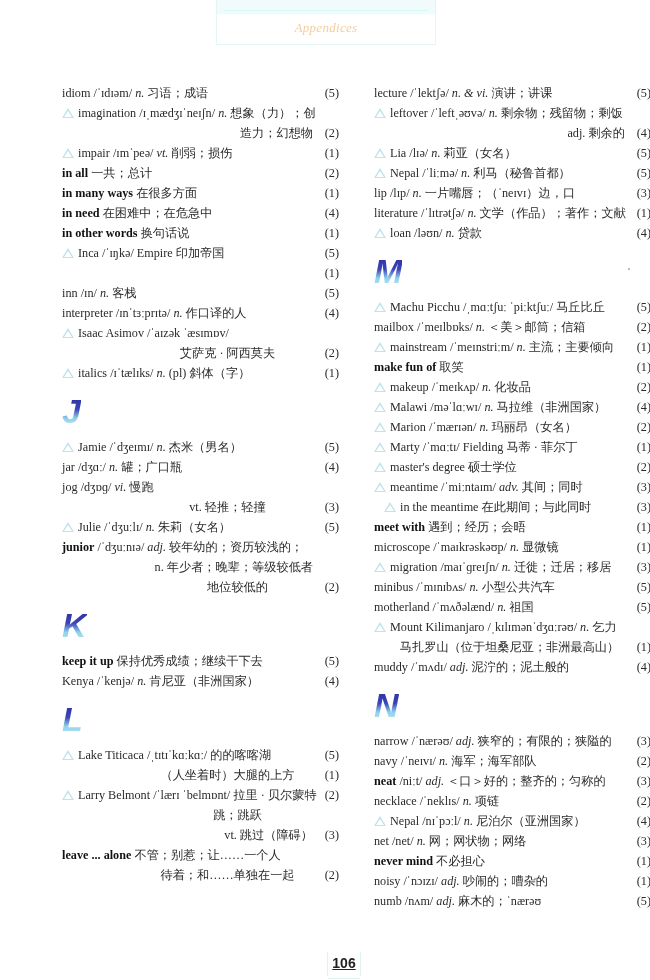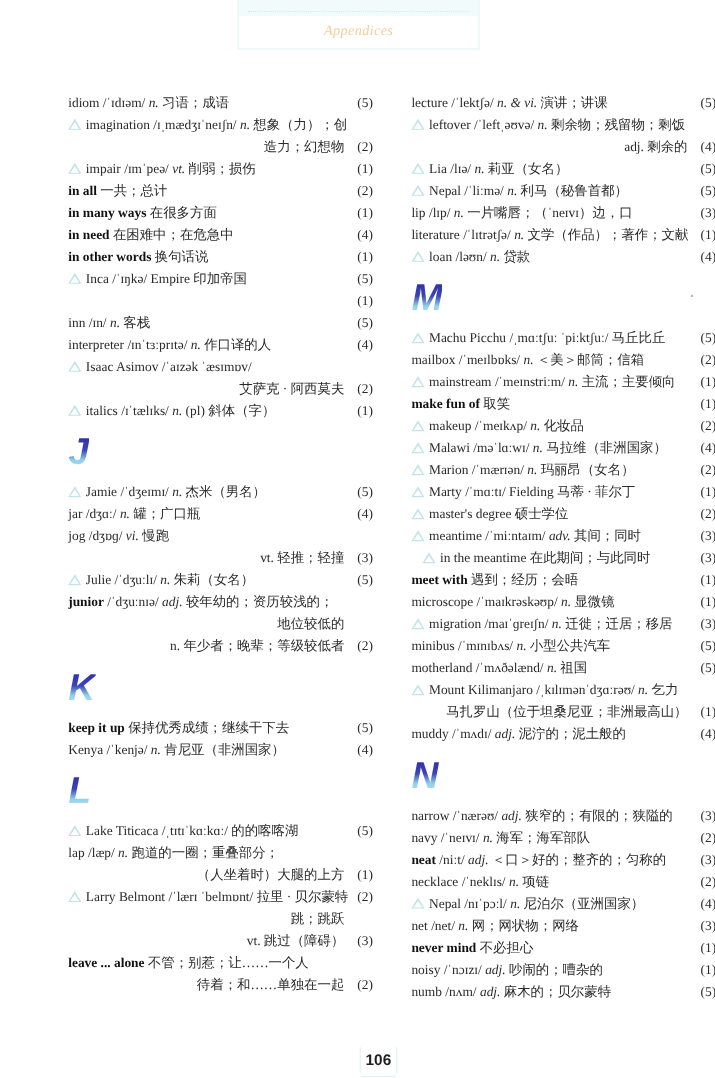--- a/index.html
+++ b/index.html
@@ -11,36 +11,36 @@
   .header-band .dots { position:absolute; left:8px; right:8px; top:4px; height:6px;
                        border-bottom:1px dotted #cfeeee; }
   .header-title { position:absolute; left:0; right:0; top:20px; text-align:center;
                   font-style:italic; font-size:13px; color:#f0cf9e; letter-spacing:0.3px; }
   .col { position:absolute; top:83px; width:277px; font-size:12.2px; }
   .col.left { left:62px; }
   .col.right { left:374px; }
   .entry { position:relative; line-height:20px; min-height:20px; padding-right:26px; white-space:nowrap; }
   .entry .num { position:absolute; right:0; bottom:0; line-height:20px; }
   .entry .cont { display:block; text-align:right; padding-right:0; }
-  .entry .cont.indent { text-align:right; padding-left:80px; }
+  .entry .cont.indent { text-align:center; padding-left:80px; }
   .tri { display:inline-block; width:0; height:0; border-left:6px solid transparent; border-right:6px solid transparent;
          border-bottom:10px solid #bfe4ea; position:relative; margin-right:4px; top:1px; }
   .tri::after { content:""; position:absolute; left:-4px; top:3px; border-left:4px solid transparent;
                 border-right:4px solid transparent; border-bottom:6px solid #fff; }
   .sub { padding-left:10px; }
   b.hw { font-weight:bold; color:#111; }
   i { font-style:italic; }
   .letter { height:42px; position:relative; margin:8px 0 4px 0; }
   .letter span { position:absolute; left:0; top:2px; font-family:"Liberation Sans", sans-serif; font-weight:bold;
                  font-style:italic; font-size:34px; line-height:36px;
                  background:linear-gradient(#2a2a9a 0%, #3b44b8 45%, #8fd0ea 70%, #c4ecf5 100%);
                  -webkit-background-clip:text; background-clip:text; color:transparent; }
   .pagenum { position:absolute; left:327px; top:952px; width:32px; height:24px;
              border-left:1px solid #dff3f3; border-right:1px solid #dff3f3; text-align:center;
-             font-family:"Liberation Sans", sans-serif; font-weight:bold; font-size:14px; color:#222; line-height:22px; }
+             font-family:"Liberation Sans", sans-serif; font-weight:bold; font-size:14px; color:#222; line-height:22px;text-decoration:underline; }
   .pagenum::after { content:""; position:absolute; left:0; right:0; top:26px; height:4px; border-top:1px solid #dff3f3; }
   .dot-mark { position:absolute; left:628px; top:268px; width:2px; height:2px; background:#bbb; }
 </style>
 </head>
 <body>
 
 <div class="header-band">
   <div class="dots"></div>
   <div class="header-title">Appendices</div>
 </div>
@@ -61,31 +61,31 @@
     <div class="entry"><span><span>interpreter</span> <span>/ɪnˈtɜːprɪtə/</span> <i>n.</i> <span>作口译的人</span></span><span class="num">(4)</span></div>
     <div class="entry"><span><span class="tri"></span><span>Isaac Asimov</span> <span>/ˈaɪzək ˈæsɪmɒv/</span></span><span class="cont indent">艾萨克 · 阿西莫夫</span><span class="num">(2)</span></div>
     <div class="entry"><span><span class="tri"></span><span>italics</span> <span>/ɪˈtælɪks/</span> <i>n.</i> <span>(pl) 斜体（字）</span></span><span class="num">(1)</span></div>
     <div class="letter">
       <span>J</span>
     </div>
     <div class="entry"><span><span class="tri"></span><span>Jamie</span> <span>/ˈdʒeɪmɪ/</span> <i>n.</i> <span>杰米（男名）</span></span><span class="num">(5)</span></div>
     <div class="entry"><span><span>jar</span> <span>/dʒɑː/</span> <i>n.</i> <span>罐；广口瓶</span></span><span class="num">(4)</span></div>
     <div class="entry"><span><span>jog</span> <span>/dʒɒɡ/</span> <i>vi.</i> <span>慢跑</span></span><span class="cont indent">vt. 轻推；轻撞</span><span class="num">(3)</span></div>
     <div class="entry"><span><span class="tri"></span><span>Julie</span> <span>/ˈdʒuːlɪ/</span> <i>n.</i> <span>朱莉（女名）</span></span><span class="num">(5)</span></div>
-    <div class="entry"><span><b class="hw">junior</b> <span>/ˈdʒuːnɪə/</span> <i>adj.</i> <span>较年幼的；资历较浅的；</span></span><span class="cont indent" style="padding-left: 100px;">地位较低的</span><span class="cont">n. 年少者；晚辈；等级较低者</span><span class="num">(2)</span></div>
+    <div class="entry"><span><b class="hw">junior</b> <span>/ˈdʒuːnɪə/</span> <i>adj.</i> <span>较年幼的；资历较浅的；</span></span><span class="cont">n. 年少者；晚辈；等级较低者</span><span class="cont indent" style="padding-left: 100px;">地位较低的</span><span class="num">(2)</span></div>
     <div class="letter">
       <span>K</span>
     </div>
     <div class="entry"><span><b class="hw">keep it up</b> <span>保持优秀成绩；继续干下去</span></span><span class="num">(5)</span></div>
     <div class="entry"><span><span>Kenya</span> <span>/ˈkenjə/</span> <i>n.</i> <span>肯尼亚（非洲国家）</span></span><span class="num">(4)</span></div>
     <div class="letter">
       <span>L</span>
     </div>
     <div class="entry"><span><span class="tri"></span><span>Lake Titicaca</span> <span>/ˌtɪtɪˈkɑːkɑː/</span> <span>的的喀喀湖</span></span><span class="num">(5)</span></div>
-    <div class="entry"><span><span>lap</span> <span>/læp/</span> <i>n.</i> <span>跑道的一圈；重叠部分；</span></span><span class="cont indent">（人坐着时）大腿的上方</span><span class="num">(1)</span></div>
+    <div class="entry"><span class="cont indent">（人坐着时）大腿的上方</span><span class="num">(1)</span></div>
     <div class="entry"><span><span class="tri"></span><span>Larry Belmont</span> <span>/ˈlærɪ ˈbelmɒnt/</span> <span>拉里 · 贝尔蒙特</span></span><span class="num">(2)</span></div>
     <div class="entry"><span class="cont indent" style="padding-left: 100px;">跳；跳跃</span><span class="cont">vt. 跳过（障碍）</span><span class="num">(3)</span></div>
     <div class="entry"><span><b class="hw">leave ... alone</b> <span>不管；别惹；让……一个人</span></span><span class="cont indent">待着；和……单独在一起</span><span class="num">(2)</span></div>
   </div>
 <div class="col right" id="col-right">
     <div class="entry"><span><span>lecture</span> <span>/ˈlektʃə/</span> <i>n. &amp; vi.</i> <span>演讲；讲课</span></span><span class="num">(5)</span></div>
     <div class="entry"><span><span class="tri"></span><span>leftover</span> <span>/ˈleftˌəʊvə/</span> <i>n.</i> <span>剩余物；残留物；剩饭</span></span><span class="cont">adj. 剩余的</span><span class="num">(4)</span></div>
     <div class="entry"><span><span class="tri"></span><span>Lia</span> <span>/lɪə/</span> <i>n.</i> <span>莉亚（女名）</span></span><span class="num">(5)</span></div>
     <div class="entry"><span><span class="tri"></span><span>Nepal</span> <span>/ˈliːmə/</span> <i>n.</i> <span>利马（秘鲁首都）</span></span><span class="num">(5)</span></div>
     <div class="entry"><span><span>lip</span> <span>/lɪp/</span> <i>n.</i> <span>一片嘴唇；（ˈneɪvɪ）边，口</span></span><span class="num">(3)</span></div>
@@ -116,16 +116,16 @@
       <span>N</span>
     </div>
     <div class="entry"><span><span>narrow</span> <span>/ˈnærəʊ/</span> <i>adj.</i> <span>狭窄的；有限的；狭隘的</span></span><span class="num">(3)</span></div>
     <div class="entry"><span><span>navy</span> <span>/ˈneɪvɪ/</span> <i>n.</i> <span>海军；海军部队</span></span><span class="num">(2)</span></div>
     <div class="entry"><span><b class="hw">neat</b> <span>/niːt/</span> <i>adj.</i> <span>＜口＞好的；整齐的；匀称的</span></span><span class="num">(3)</span></div>
     <div class="entry"><span><span>necklace</span> <span>/ˈneklɪs/</span> <i>n.</i> <span>项链</span></span><span class="num">(2)</span></div>
     <div class="entry"><span><span class="tri"></span><span>Nepal</span> <span>/nɪˈpɔːl/</span> <i>n.</i> <span>尼泊尔（亚洲国家）</span></span><span class="num">(4)</span></div>
     <div class="entry"><span><span>net</span> <span>/net/</span> <i>n.</i> <span>网；网状物；网络</span></span><span class="num">(3)</span></div>
     <div class="entry"><span><b class="hw">never mind</b> <span>不必担心</span></span><span class="num">(1)</span></div>
     <div class="entry"><span><span>noisy</span> <span>/ˈnɔɪzɪ/</span> <i>adj.</i> <span>吵闹的；嘈杂的</span></span><span class="num">(1)</span></div>
-    <div class="entry"><span><span>numb</span> <span>/nʌm/</span> <i>adj.</i> <span>麻木的；贝尔蒙特</span></span><span class="num">(5)</span></div>
+    <div class="entry"><span><span>numb</span> <span>/nʌm/</span> <i>adj.</i> <span>麻木的；ˈnærəʊ</span></span><span class="num">(5)</span></div>
   </div>
 
 <div class="pagenum">106</div>
 
 </body></html>

